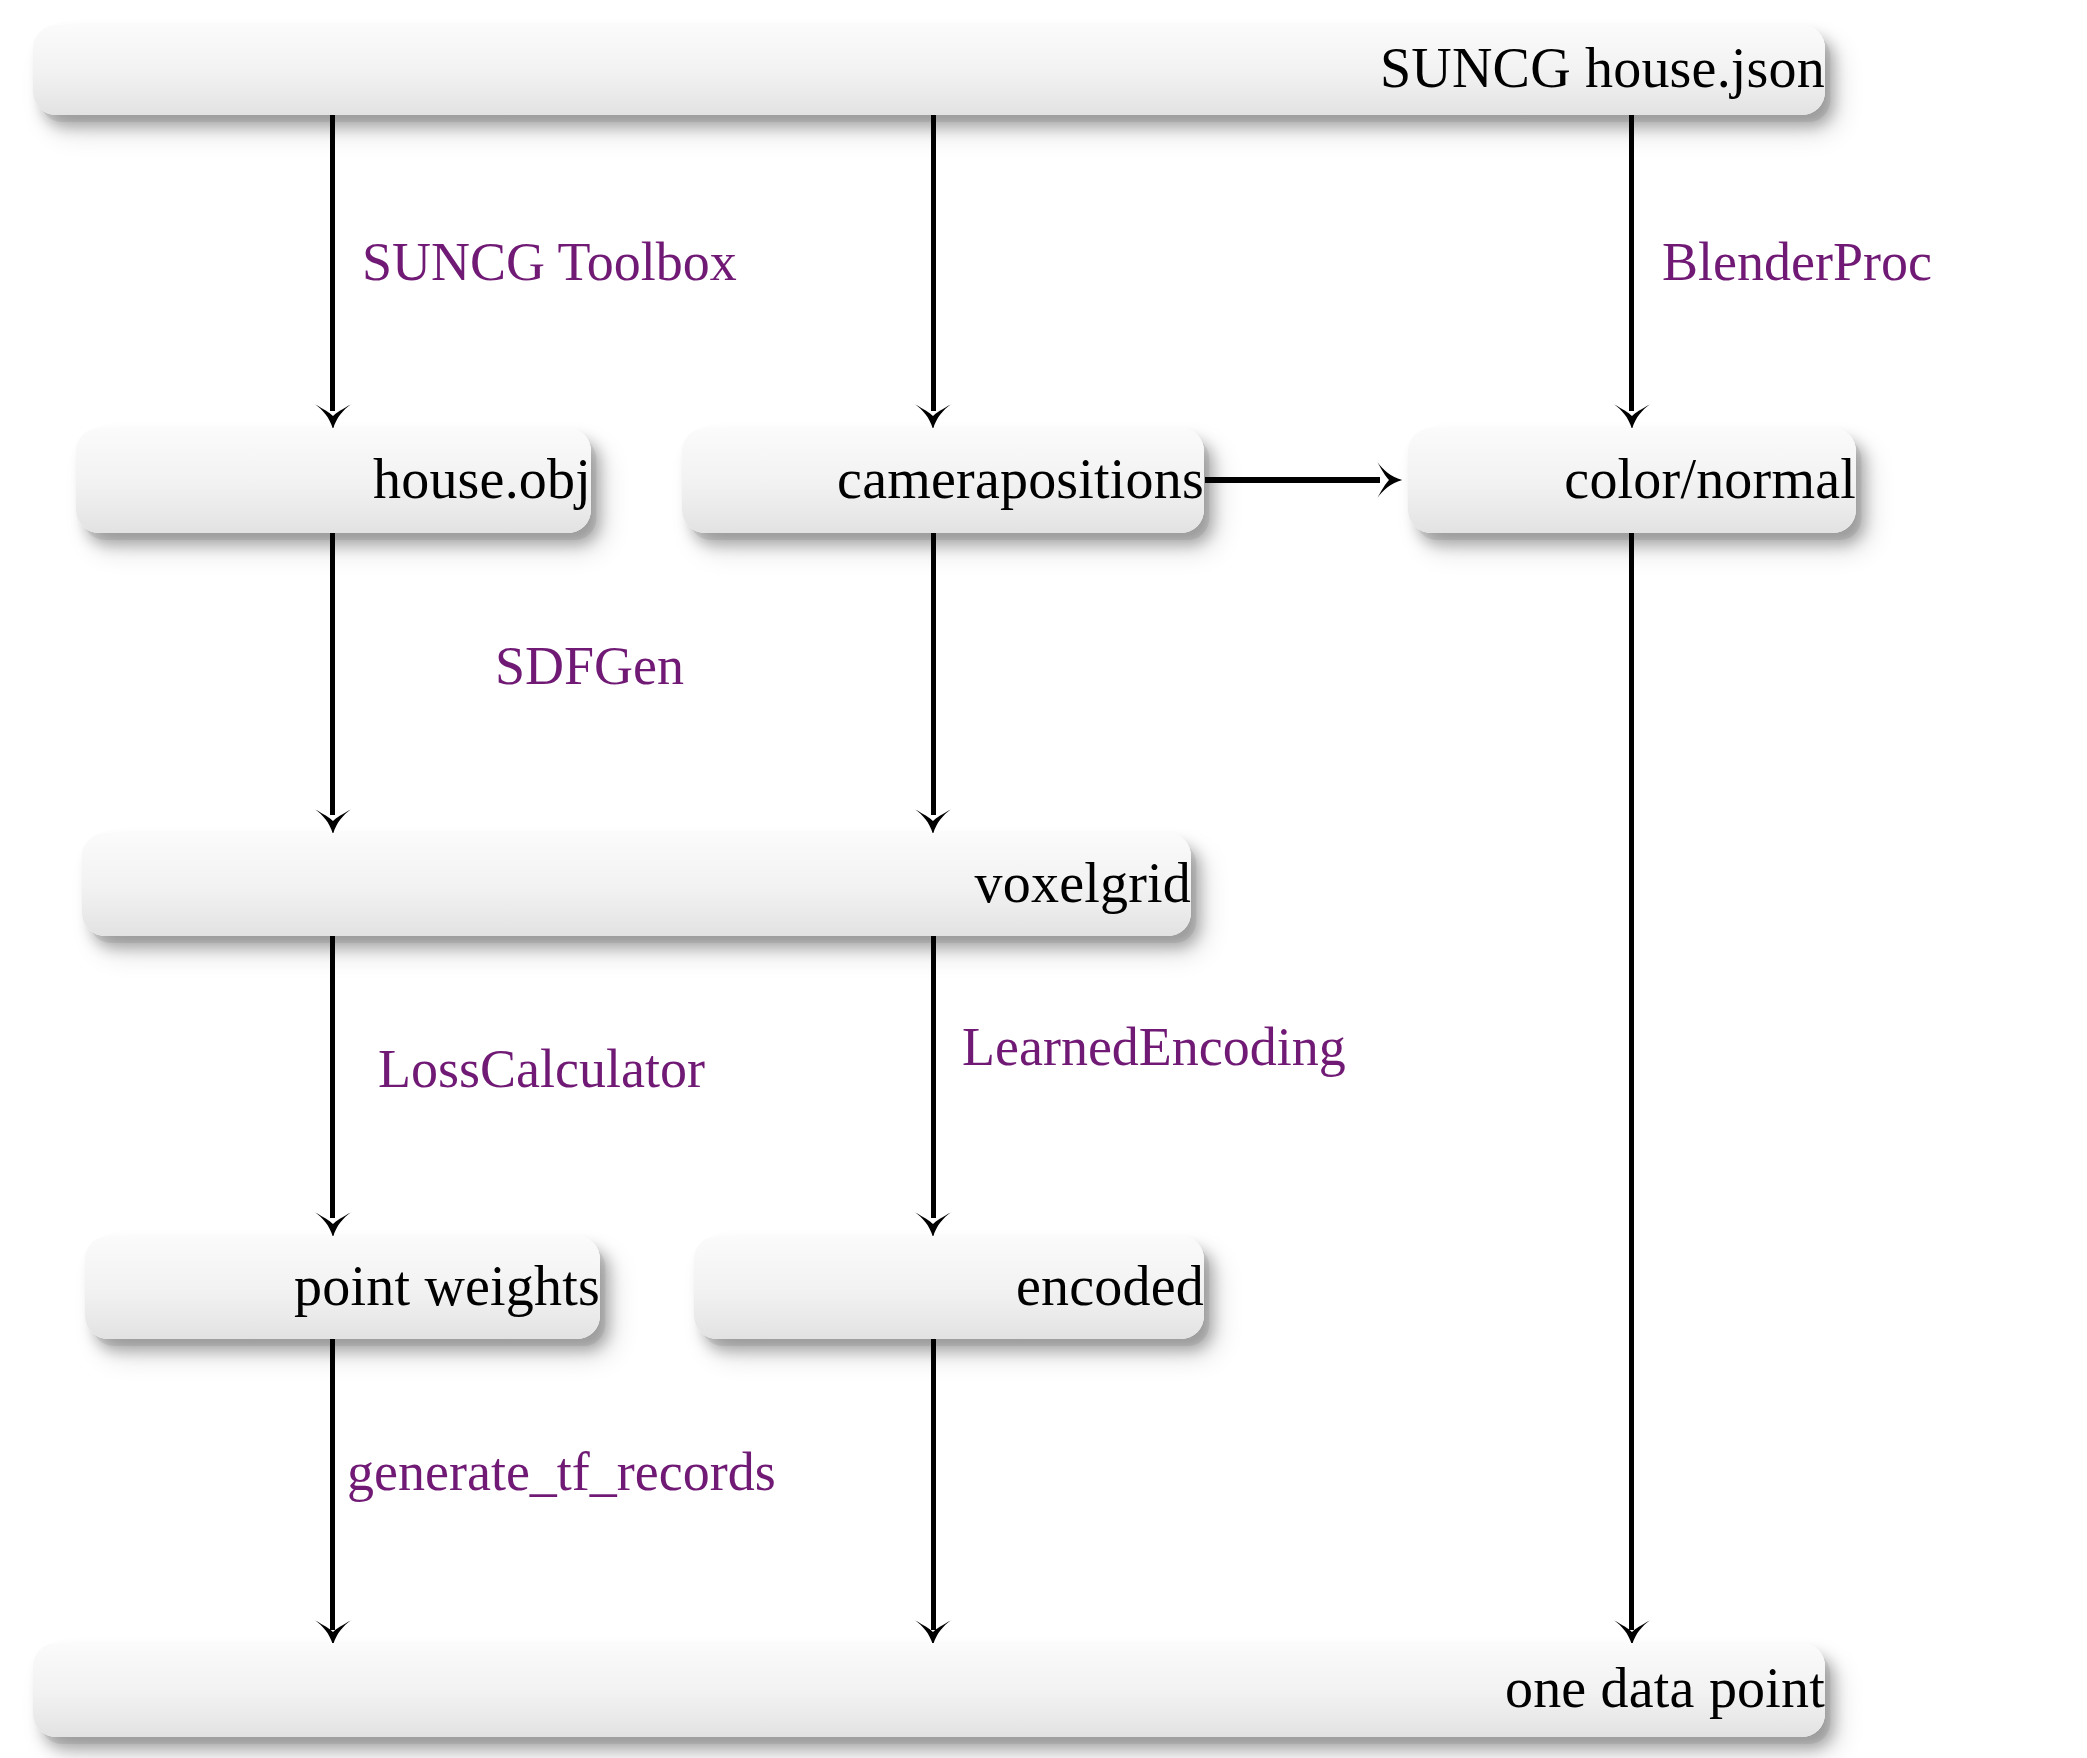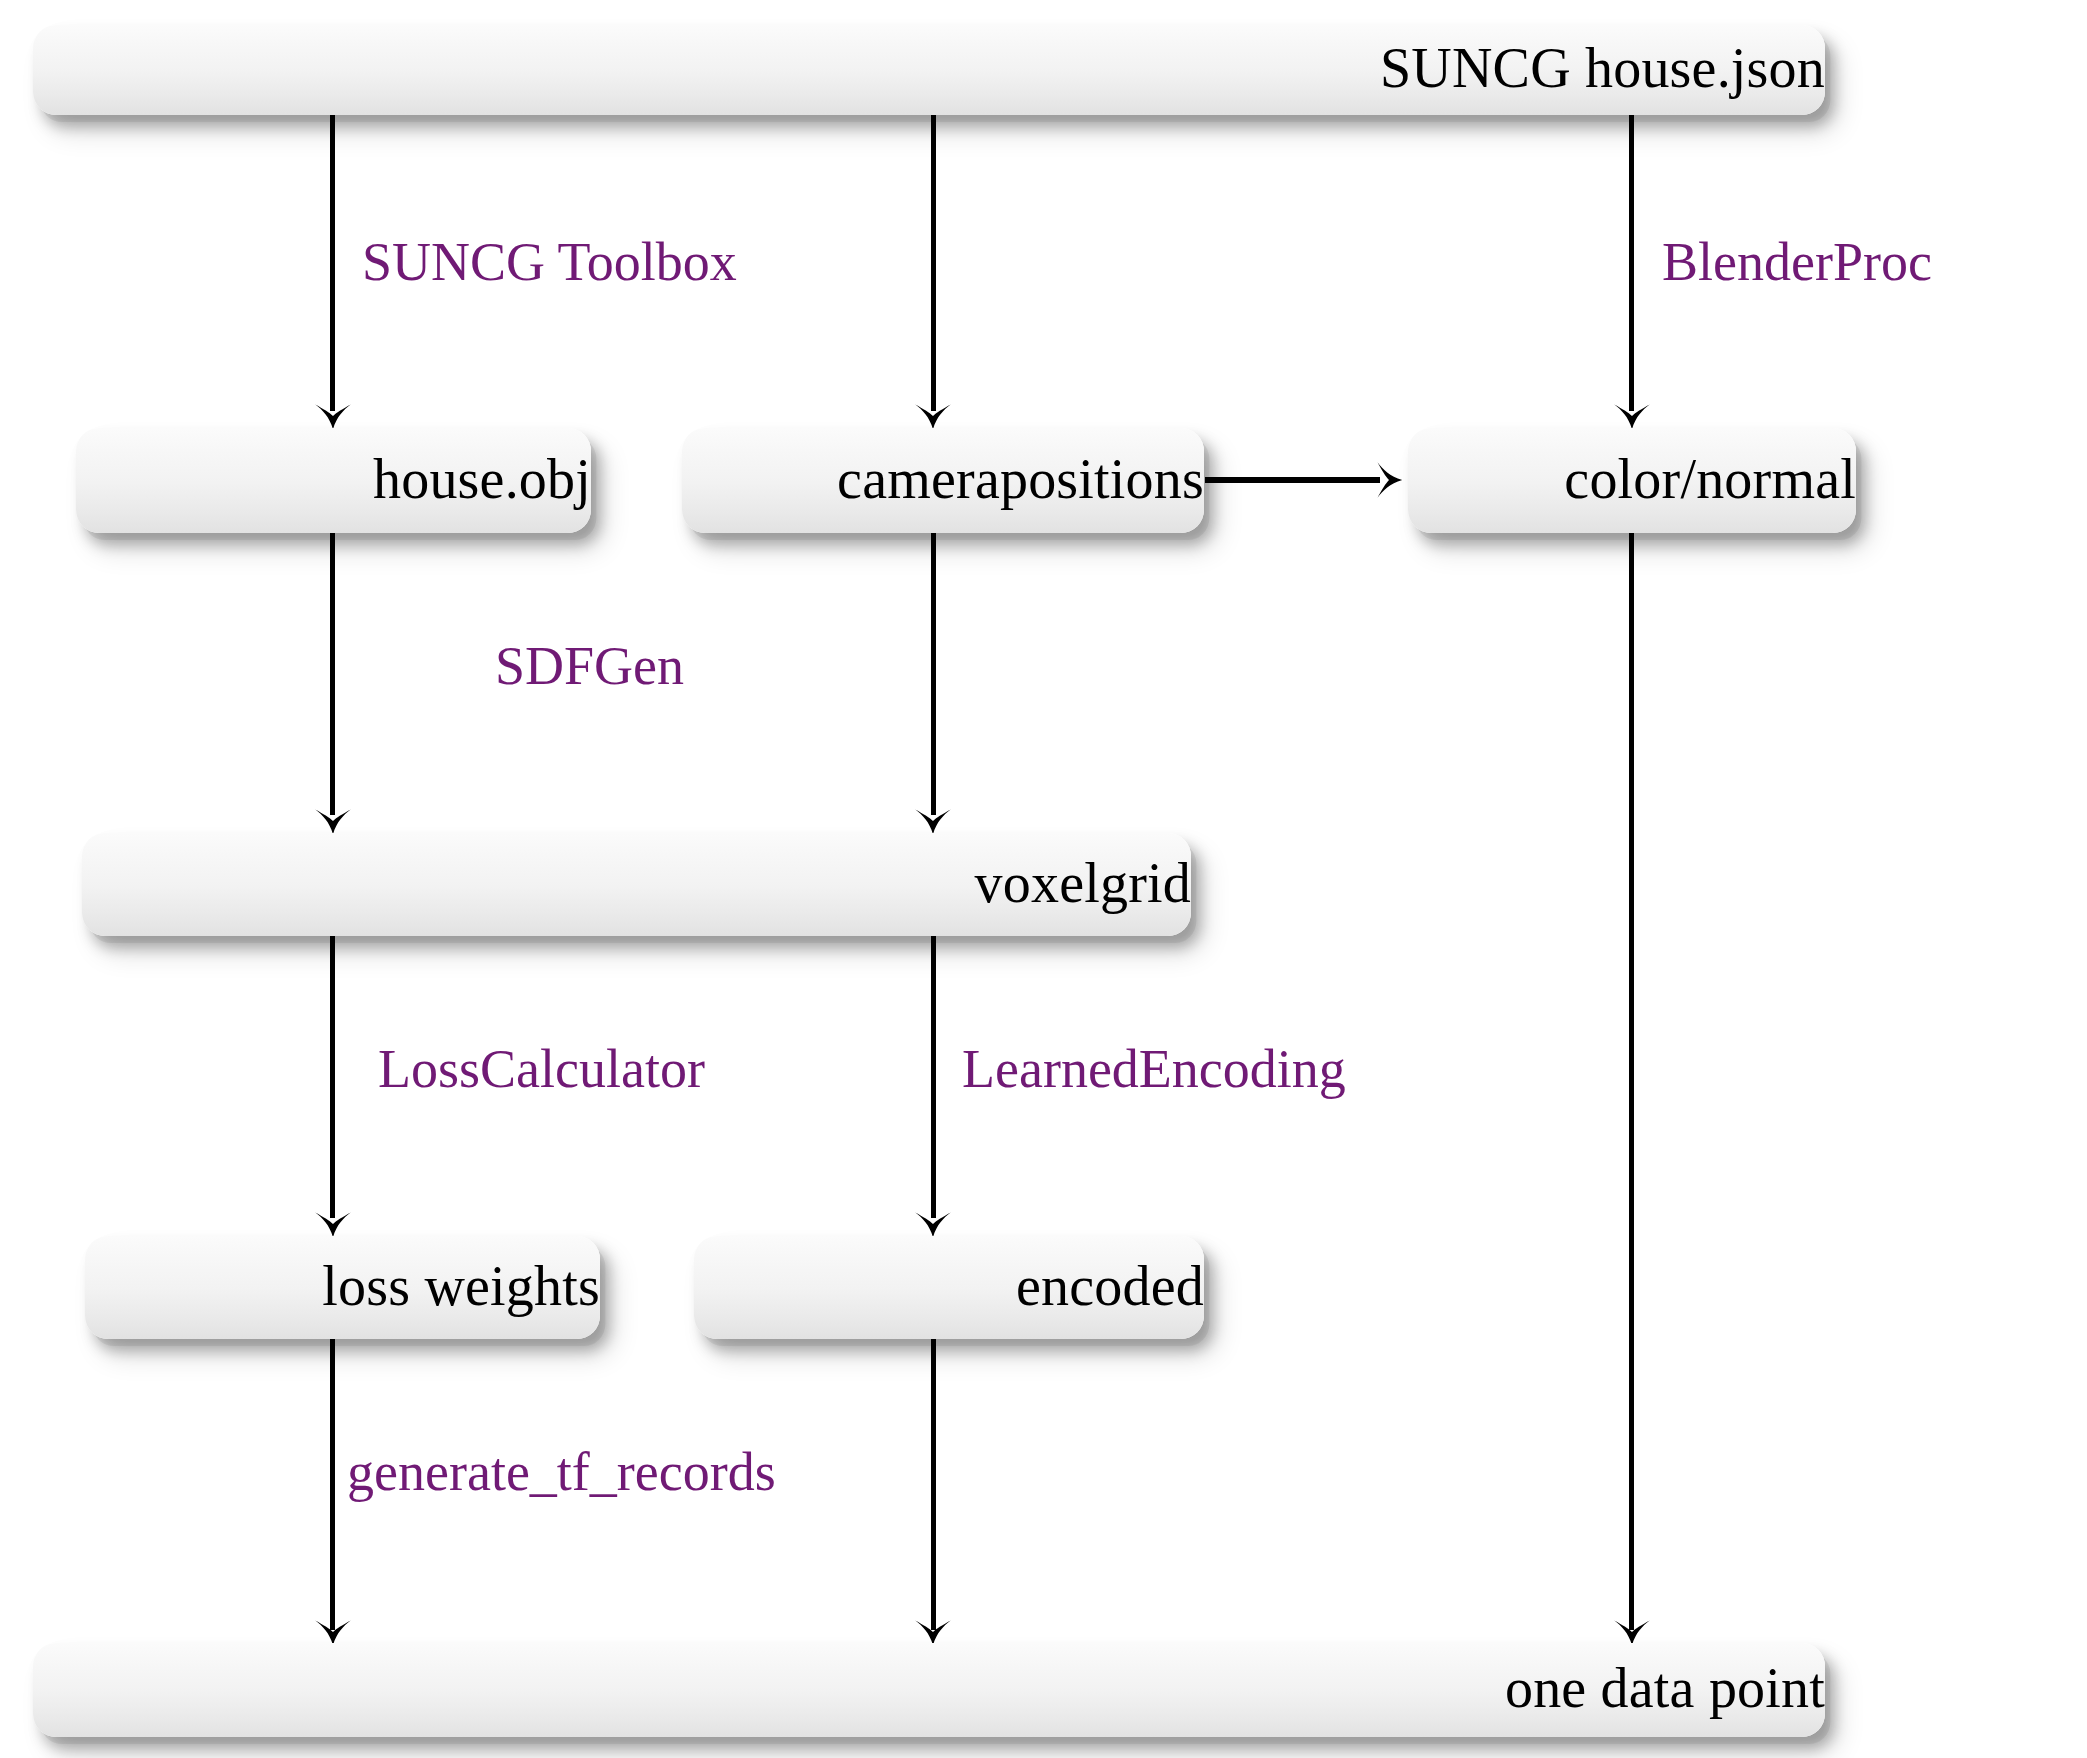--- a/index.html
+++ b/index.html
@@ -166,21 +166,21 @@
   </div>
 
   <div class="edge-label" style="left:362px; top:235px;">SUNCG Toolbox</div>
 
   <div class="edge-label" style="left:1662px; top:235px;">BlenderProc</div>
 
   <div class="edge-label" style="left:495px; top:639px;">SDFGen</div>
 
   <div class="edge-label" style="left:362px; top:1042px;margin-left:16px;">LossCalculator</div>
 
-  <div class="edge-label" style="left:962px; top:1042px;">LearnedEncoding</div>
+  <div class="edge-label" style="left:962px; top:1020px;">LearnedEncoding</div>
 
   <div class="edge-label" style="left:347px; top:1445px;">generate_tf_records</div>
 
   <div class="node" style="left:33px; top:25px; width:1792px; height:90px;">
     <span class="label">SUNCG house.json</span>
   </div>
 
   <div class="node" style="left:76px; top:428px; width:515px; height:105px;">
     <span class="label">house.obj</span>
   </div>
@@ -191,21 +191,21 @@
 
   <div class="node" style="left:1408px; top:428px; width:448px; height:105px;">
     <span class="label">color/normal</span>
   </div>
 
   <div class="node" style="left:82px; top:833px; width:1109px; height:103px;">
     <span class="label">voxelgrid</span>
   </div>
 
   <div class="node" style="left:85px; top:1236px; width:515px; height:103px;">
-    <span class="label">loss weights</span>
+    <span class="label">point weights</span>
   </div>
 
   <div class="node" style="left:694px; top:1236px; width:510px; height:103px;">
     <span class="label">encoded</span>
   </div>
 
   <div class="node" style="left:33px; top:1643px; width:1792px; height:94px;">
     <span class="label">one data point</span>
   </div>
 

